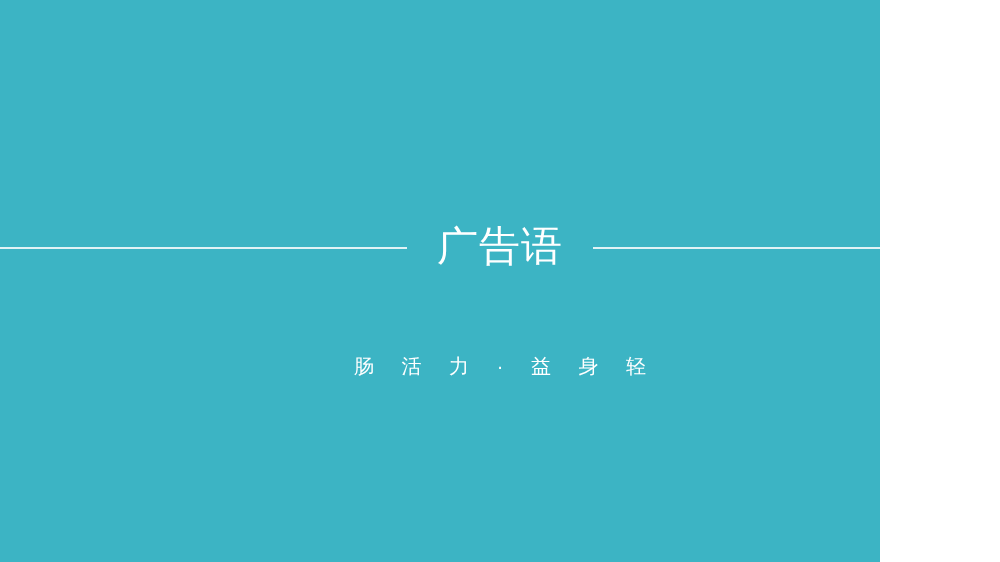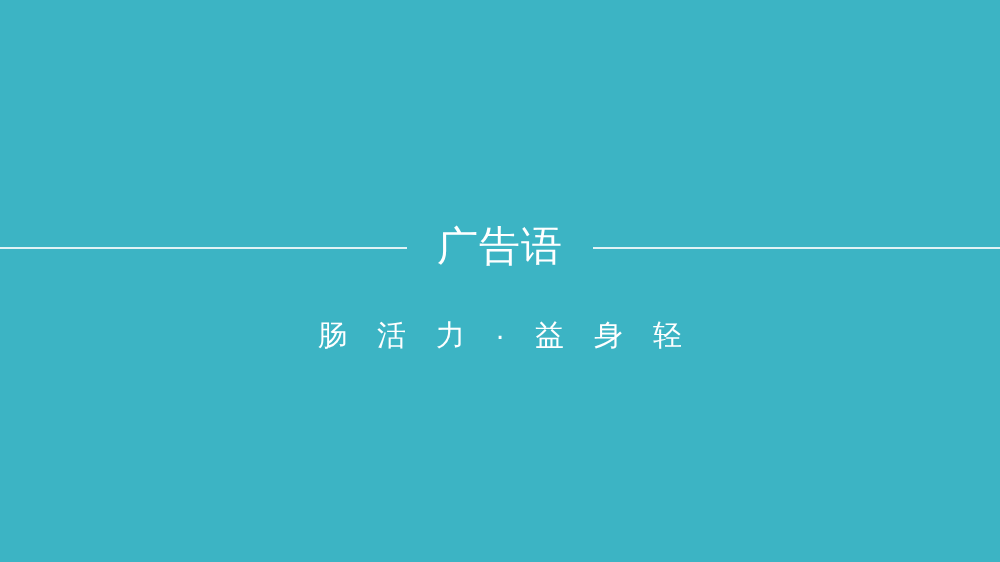--- a/index.html
+++ b/index.html
@@ -11,21 +11,21 @@
   body {
     width: 1000px;
     height: 562px;
     overflow: hidden;
     font-family: "Liberation Sans", "DejaVu Sans", sans-serif;
     background: #ffffff;
   }
 
   .slide {
     position: relative;
-    width: 1000px;
+    width: 880px;
     height: 562px;
     background-color: #3cb4c4;
     overflow: hidden;
   }
 
   
   .title-band {
     position: absolute;
     left: 0;
     top: 206px;
@@ -68,27 +68,28 @@
     position: absolute;
     left: 0;
     top: 318px;
     width: 1000px;
     text-align: center;
   }
 
   .slide-subtitle {
     display: inline-block;
     color: #ffffff;
-    font-size: 29px;
+    font-size: 20px;
     font-weight: 400;
     line-height: 1.2;
     letter-spacing: 11px;
     
     text-indent: 11px;
     white-space: nowrap;
+    margin-top: 36px;
   }
 </style>
 </head>
 <body>
 
 <div class="slide" style="background-color: rgb(60, 180, 196);">
 
   <div class="title-band">
     <div class="rule rule-left" style="background-color: rgb(234, 247, 249);"></div>
 

